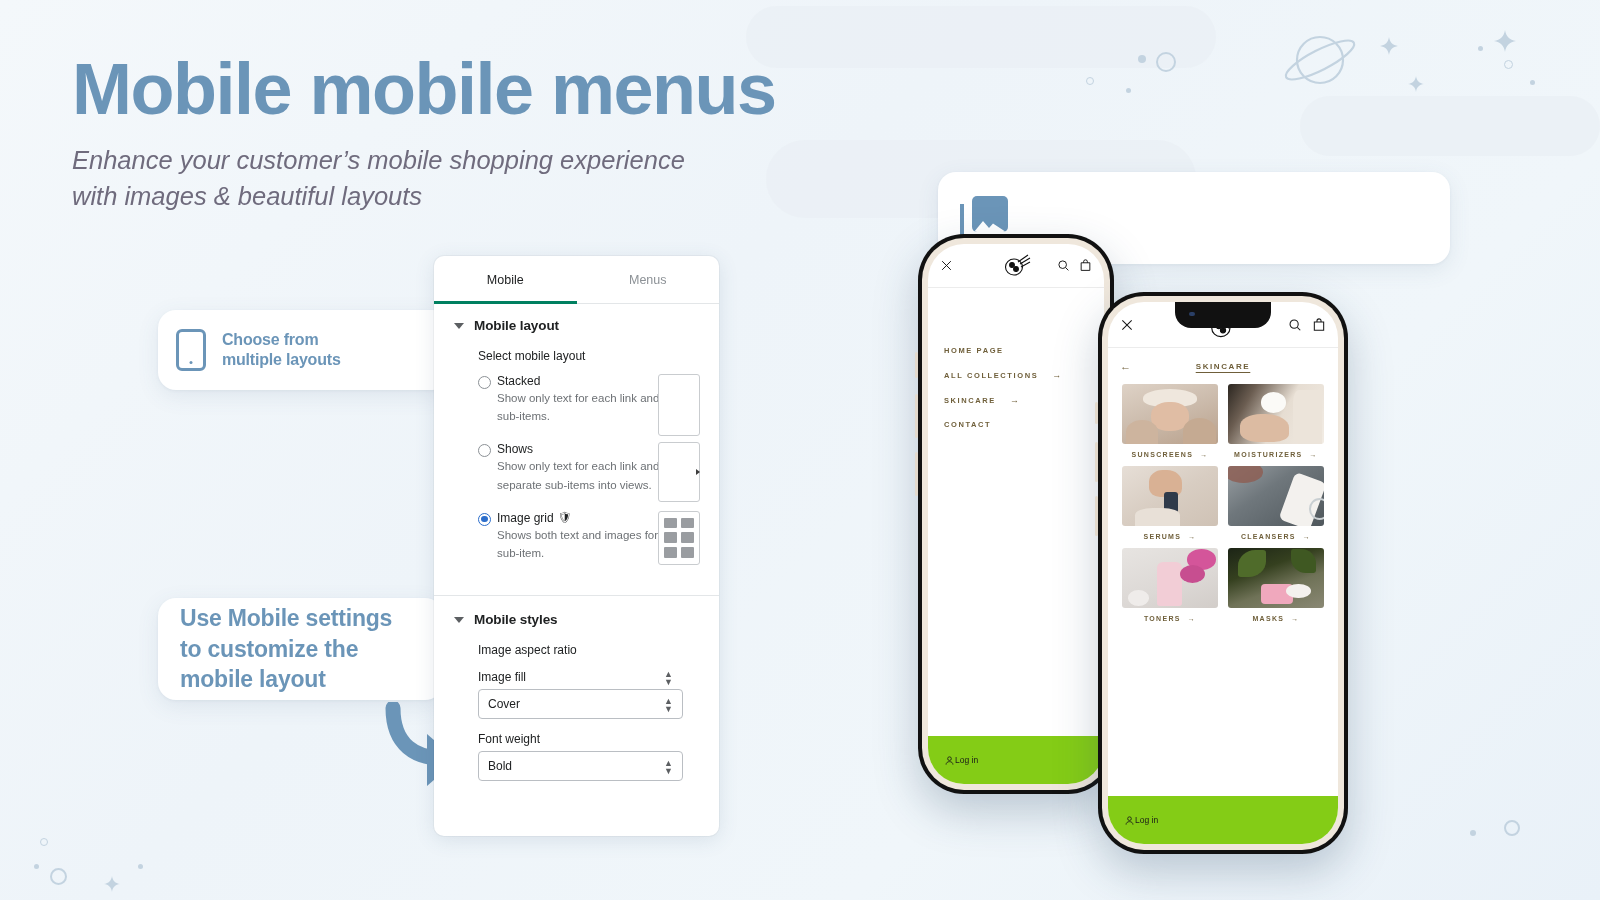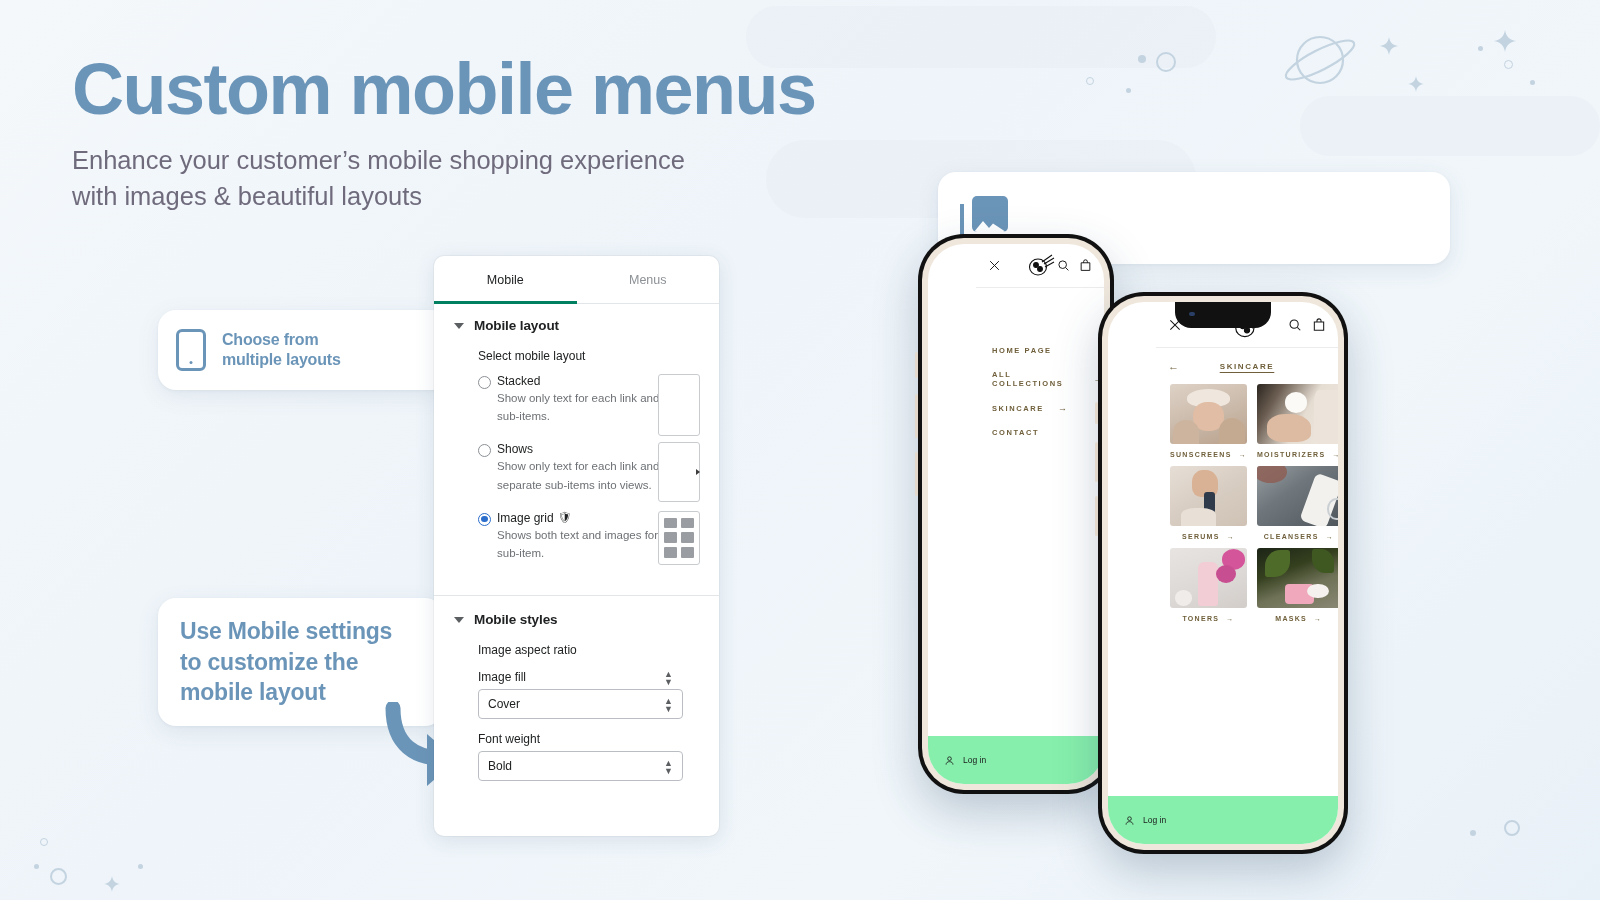--- a/index.html
+++ b/index.html
@@ -19,34 +19,34 @@
   .planet { position: absolute; }
 
   
   .hero { position: absolute; left: 72px; top: 52px; width: 900px; }
   .hero-title {
     font-size: 72px; font-weight: 700; color: #6b95b8;
     letter-spacing: -1.5px; line-height: 1.05;
   }
   .hero-sub {
     margin-top: 14px; font-size: 25.5px; line-height: 1.42;
-    color: #6f6b7d; font-weight: 400; max-width: 660px;
+    color: #6f6b7d; font-weight: 400; max-width: 660px; font-style: italic;
   }
 
   
   .callout {
     position: absolute; background: #fff; border-radius: 18px;
     box-shadow: 0 6px 22px rgba(70,100,130,.10), 0 1px 3px rgba(70,100,130,.07);
     display: flex; align-items: center; gap: 16px;
     color: #6b95b8; font-weight: 700; line-height: 1.22;
   }
   .callout-text { font-size: 16px; letter-spacing: -.2px; }
 
   #callout-layouts { left: 158px; top: 310px; width: 292px; height: 80px; padding: 0 18px; }
-  #callout-settings { left: 158px; top: 598px; width: 285px; height: 128px; padding: 0 22px; }
+  #callout-settings { left: 158px; top: 598px; width: 285px; height: 102px; padding: 0 22px; }
   #callout-settings .callout-text { font-size: 23px; line-height: 1.33; }
   #callout-imagegrid { left: 938px; top: 172px; width: 512px; height: 92px; padding: 0 22px; }
   #callout-imagegrid .callout-text { font-size: 23.5px; line-height: 1.33; }
 
   .phone-icon { width: 30px; height: 42px; border: 3px solid #6b95b8; border-radius: 6px; position: relative; flex: 0 0 auto; }
   .phone-icon::after { content: ""; position: absolute; bottom: 4px; left: 50%; transform: translateX(-50%); width: 3px; height: 3px; border-radius: 50%; background: #6b95b8; }
 
   .imglib-icon { position: relative; width: 48px; height: 44px; flex: 0 0 auto; }
   .imglib-icon .back { position: absolute; left: 0; bottom: 0; width: 34px; height: 36px; border-left: 4px solid #6b95b8; border-bottom: 4px solid #6b95b8; border-radius: 0 0 0 5px; }
   .imglib-icon .front { position: absolute; right: 0; top: 0; width: 36px; height: 36px; background: #6b95b8; border-radius: 5px; overflow: hidden; }
@@ -103,38 +103,38 @@
   }
   .select-wrap { position: relative; display: block; }
   .select-arrows { position: absolute; right: 46px; top: 13px; color: #5c5f62; font-size: 9px; line-height: 8px; pointer-events: none; }
 
   
   .phone {
     position: absolute; border-radius: 46px; background: #111;
     box-shadow: 0 18px 44px rgba(40,70,100,.26);
   }
   .phone .bezel { position: absolute; inset: 4px; border-radius: 42px; background: #efe7dc; }
-  .phone .screen { position: absolute; inset: 10px; border-radius: 36px; background: #fff; overflow: hidden; padding-left: 48px; }
+  .phone .screen { position: absolute; inset: 10px; border-radius: 36px; background: #fff; overflow: hidden; }
   .phone .notch { position: absolute; top: 10px; left: 50%; transform: translateX(-50%);
                   width: 96px; height: 26px; background: #111; border-radius: 0 0 16px 16px; z-index: 6; }
   .phone .notch::after { content:""; position:absolute; left:14px; top:10px; width:6px; height:4px; border-radius:2px; background:#2a3f66; }
   .btn-side { position: absolute; left: -3px; background: #e3dacd; border-radius: 2px; width: 3px; }
 
   #phone-back { left: 918px; top: 234px; width: 196px; height: 560px; }
   #phone-front { left: 1098px; top: 292px; width: 250px; height: 562px; }
 
   .ph-header { display: flex; align-items: center; justify-content: space-between; padding: 0 12px; height: 44px; border-bottom: 1px solid #ececec; position: relative; }
   .ph-logo { position: absolute; left: 50%; transform: translateX(-50%); top: 8px; }
   .ico { color: #1a1a1a; }
 
   .menu-list { padding: 58px 0 0 16px; }
   .menu-item { display: flex; align-items: center; gap: 14px; font-size: 7.5px; font-weight: 700; letter-spacing: 1.6px; color: #6f5f3a; margin-bottom: 15px; }
   .menu-arrow { font-size: 9px; color: #6f5f3a; }
 
-  .login-bar { position: absolute; bottom: 0; left: 0; right: 0; height: 48px; background: #86efac; display: flex; align-items: center; gap: 8px; padding-left: 16px; }
+  .login-bar { position: absolute; bottom: 0; left: 0; right: 0; height: 48px; background: #84cc16; display: flex; align-items: center; padding-left: 16px; }
   .login-text { font-size: 8.5px; color: #1a1a1a; }
 
   
   .grid-head { display: flex; align-items: center; padding: 12px 14px 0 12px; position: relative; }
   .back-arrow { font-size: 11px; color: #6f5f3a; }
   .grid-title { position: absolute; left: 50%; transform: translateX(-50%); font-size: 8px; font-weight: 700; letter-spacing: 1.6px; color: #6f5f3a; text-decoration: underline; text-underline-offset: 3px; }
   .img-grid { display: grid; grid-template-columns: 1fr 1fr; gap: 8px 10px; padding: 12px 14px 0 14px; }
   .cell-img { width: 100%; height: 60px; border-radius: 3px; background: #ded9d4; position: relative; overflow: hidden; }
   .cell-label { display: flex; align-items: center; justify-content: center; gap: 7px; font-size: 7px; font-weight: 700; letter-spacing: 1.3px; color: #6f5f3a; margin-top: 7px; }
 </style>
@@ -173,21 +173,21 @@
   <div class="ring" style="left:50px;top:868px;width:17px;height:17px;"></div>
   <div class="dot" style="left:138px;top:864px;width:5px;height:5px;"></div>
   <svg class="sparkle" style="left:104px;top:876px;" width="16" height="16" viewBox="0 0 24 24" fill="#c3d3e0">
       <path d="M12 0c1 7 5 11 12 12-7 1-11 5-12 12-1-7-5-11-12-12C7 11 11 7 12 0z"></path>
     </svg>
   <div class="dot" style="left:1470px;top:830px;width:6px;height:6px;"></div>
   <div class="ring" style="left:1504px;top:820px;width:16px;height:16px;"></div>
 </div>
 
 <div class="hero">
-  <h1 class="hero-title">Custom mobile menus</h1>
+  <h1 class="hero-title">Mobile mobile menus</h1>
   <p class="hero-sub">Enhance your customer’s mobile shopping experience with images &amp; beautiful layouts</p>
 </div>
 
 <div class="callout" id="callout-layouts">
   <span class="phone-icon"></span>
   <span class="callout-text">Choose from<br>multiple layouts</span>
 </div>
 
 <div class="callout" id="callout-settings">
   <span class="callout-text">Use Mobile settings<br>to customize the<br>mobile layout</span>

